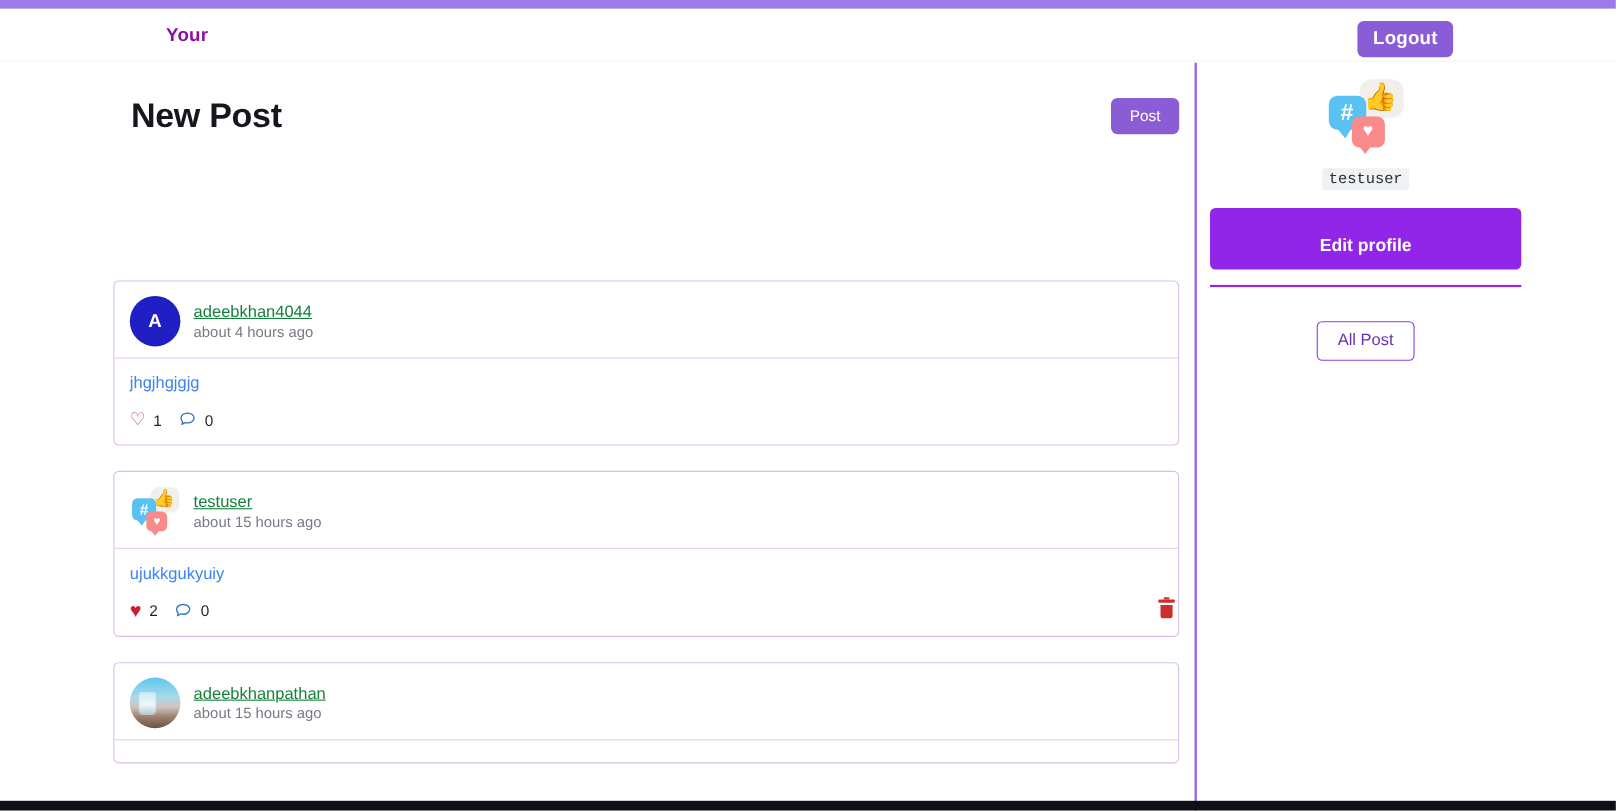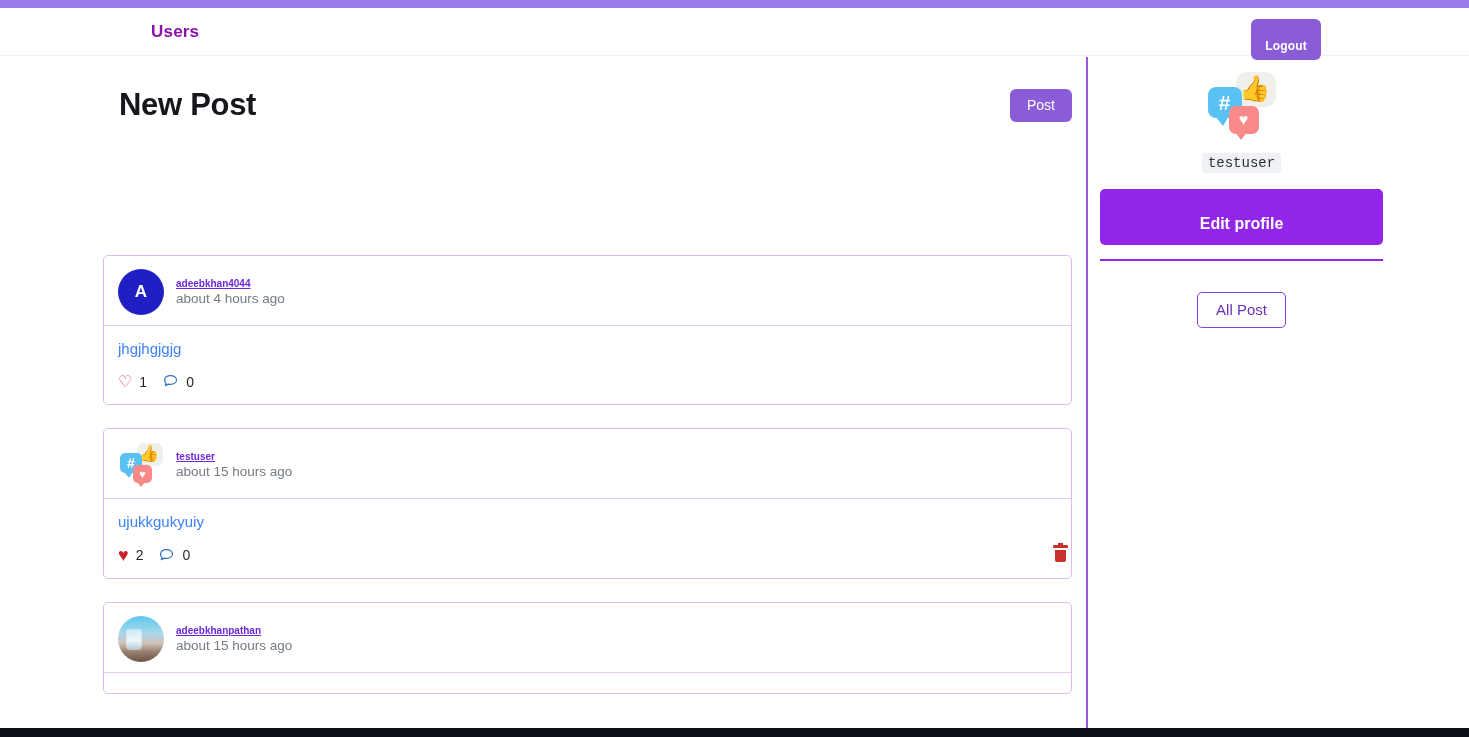--- a/index.html
+++ b/index.html
@@ -49,22 +49,22 @@
     text-decoration: none;
   }
   .logout-btn {
     position: absolute;
     right: 148px;
     top: 11px;
     background: #8a5cd6;
     color: #ffffff;
     border: none;
     border-radius: 6px;
-    padding: 20px 14px 7px;
-    font-size: 12px;
+    padding: 6px 14px 7px;
+    font-size: 17px;
     font-weight: bold;
     font-family: "Liberation Sans", sans-serif;
     cursor: pointer;
     letter-spacing: 0.2px;
   }
 
   
   .main-col {
     position: absolute;
     top: 57px; left: 0;
@@ -238,23 +238,23 @@
   }
   .bubbles .b-pink:after {
     content:""; position:absolute; left:4px; bottom:-4px;
     border-left: 4px solid transparent;
     border-right: 4px solid transparent;
     border-top: 5px solid #fa8a8a;
   }
 
   .head-meta { display: flex; flex-direction: column; gap: 2px; }
   .post-user {
-    font-size: 10px;
-    font-weight: bold;
-    color: #6d28d9;
+    font-size: 15px;
+    font-weight: normal;
+    color: #15803d;
     text-decoration: underline;
     cursor: pointer;
   }
   .post-time {
     font-size: 13.5px;
     color: #747b85;
   }
   .post-body {
     padding: 14px 14px 6px 14px;
     font-size: 15px;
@@ -416,21 +416,21 @@
   }
 </style>
 </head>
 <body>
 
 <div id="app">
 
   <div class="topbar-accent"></div>
 
   <div class="navbar">
-    <a class="nav-home" href="#">Users</a>
+    <a class="nav-home" href="#">Your</a>
     <button class="logout-btn">Logout</button>
   </div>
 
   <div class="main-col">
 
     <div class="newpost-head">
       <div class="newpost-title">New Post</div>
       <button class="post-btn">Post</button>
     </div>
 

